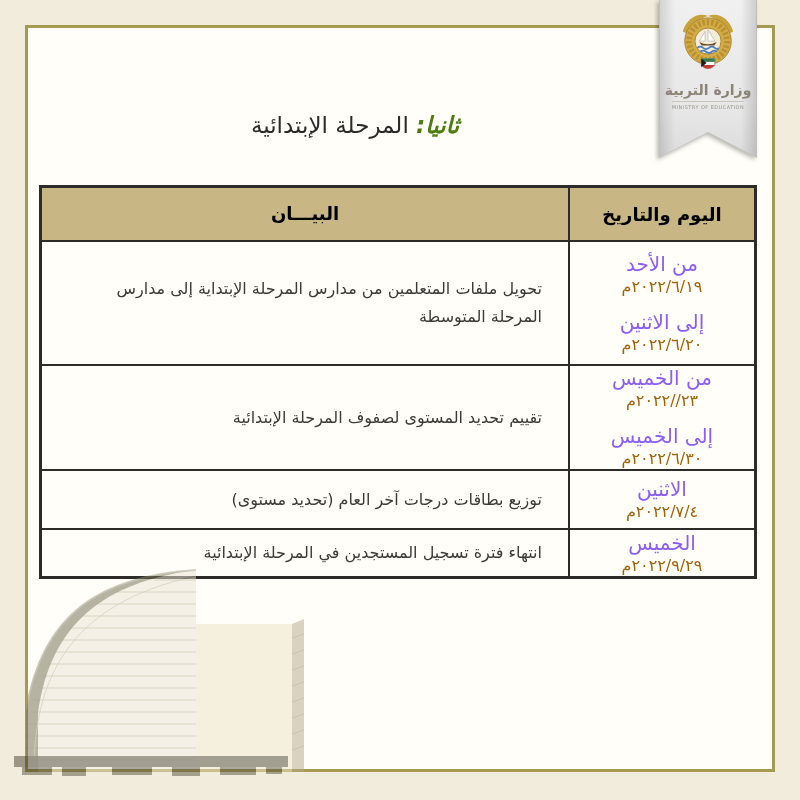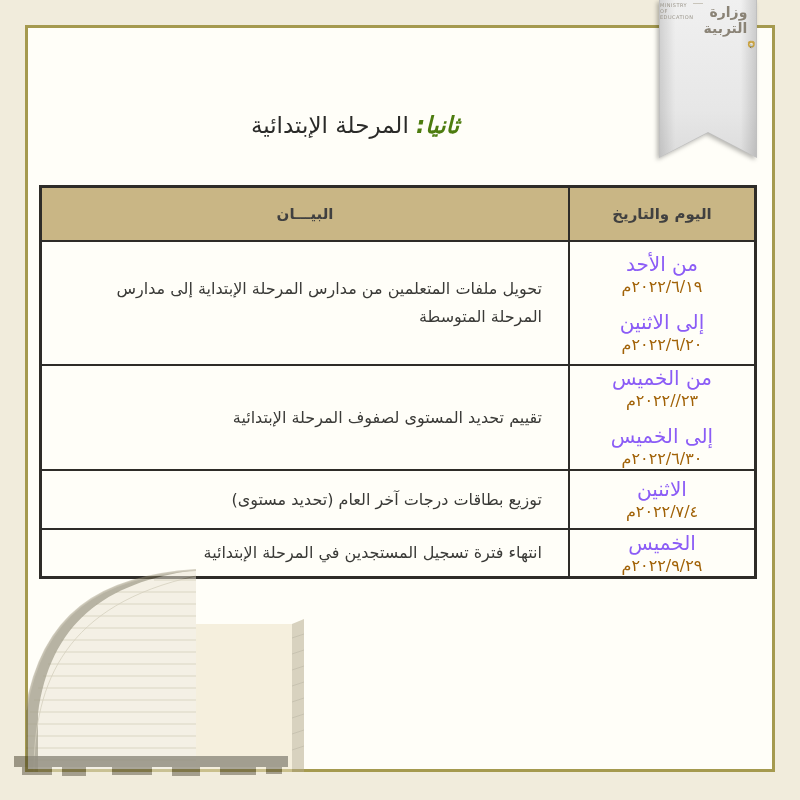--- a/index.html
+++ b/index.html
@@ -15,21 +15,21 @@
   .ribbon-wrap { position:absolute; top:0; right:43px; width:98px; height:158px;
                  filter:drop-shadow(-2px 2px 2px rgba(0,0,0,.28)); }
   .ribbon-back { position:absolute; inset:0;
                  clip-path:polygon(0 0,100% 0,100% 100%,50% 84%,0 100%);
                  background:#bfbfbf; }
   .ribbon { position:absolute; left:1px; right:1px; top:0; bottom:1px;
             clip-path:polygon(0 0,100% 0,100% 100%,50% 84%,0 100%);
             background:
               linear-gradient(90deg, rgba(0,0,0,.12), rgba(0,0,0,0) 16%, rgba(0,0,0,0) 84%, rgba(0,0,0,.14)),
               linear-gradient(180deg,#f0f0f0 0%,#e7e7e7 70%,#dcdcdc 100%);
-            display:flex; flex-direction:row; }
+            display:flex; flex-direction:column; align-items:center; }
   .emblem { margin-top:12px; width:62px; height:66px; }
   .ministry-ar { margin-top:4px; font-size:14px; font-weight:bold; color:#8a8376; letter-spacing:.5px; }
   .ministry-divider { width:72px; border-top:1px solid #c9c5bb; margin-top:3px; }
   .ministry-en { margin-top:2px; font-size:5px; letter-spacing:.45px; color:#9a958a; direction:ltr; }
 
   
   .title { position:absolute; top:112px; left:0; right:0; text-align:center;
            transform:translateX(-45px); font-size:23px; color:#2a2a28; }
   .title .t-prefix { font-weight:bold; color:#4d7c0f;font-style:italic; }
 
@@ -37,21 +37,21 @@
   .tbl { position:absolute; left:39px; top:185px; width:718px;
          border:3px solid #2e2c28; background:#fffef8; }
   .trow { display:flex; }
   .trow + .trow { border-top:2px solid #2e2c28; }
   .cell-date { width:186px; border-left:2px solid #2e2c28;
                display:flex; flex-direction:column; justify-content:center; 
                text-align:center; gap:13px; padding:4px 2px; }
   .cell-stmt { flex:1; display:flex; align-items:center; padding:6px 26px;
                font-size:16px; color:#3a3a37; line-height:1.75; text-align:right; }
   .thead { height:52px; background:#c9b685; }
-  .thead .cell-date, .thead .cell-stmt { font-weight:bold; color:#404040; font-size:15px; }
+  .thead .cell-date, .thead .cell-stmt { font-weight:bold; color:#000000; font-size:18px; }
   .thead .cell-stmt { justify-content:center; text-align:center; }
   .r1 { height:124px; } .r2 { height:105px; } .r3 { height:59px; } .r4 { height:48px; }
   .dgroup { line-height:1.25; }
   .day  { font-size:20px; color:#8b5cf6; }
   .date { font-size:16px; color:#a16207; }
 
   
   .building { position:absolute; left:4px; bottom:20px; width:332px; height:218px; opacity:.52; }
 </style>
 </head>

